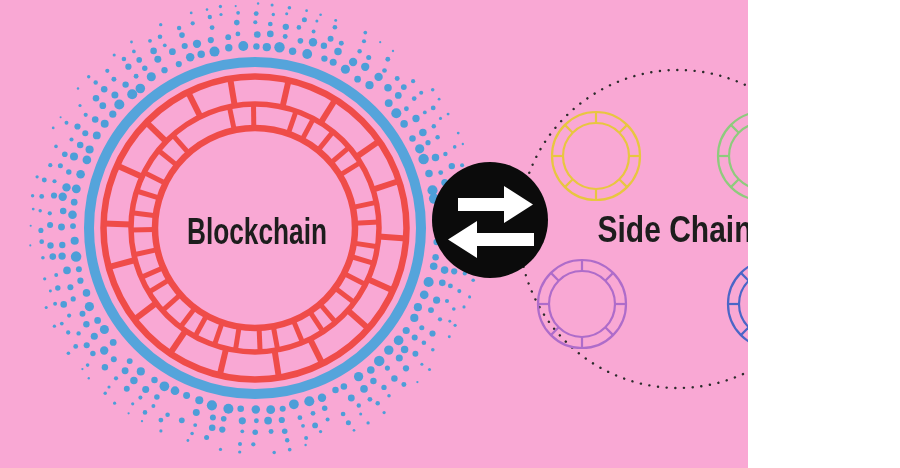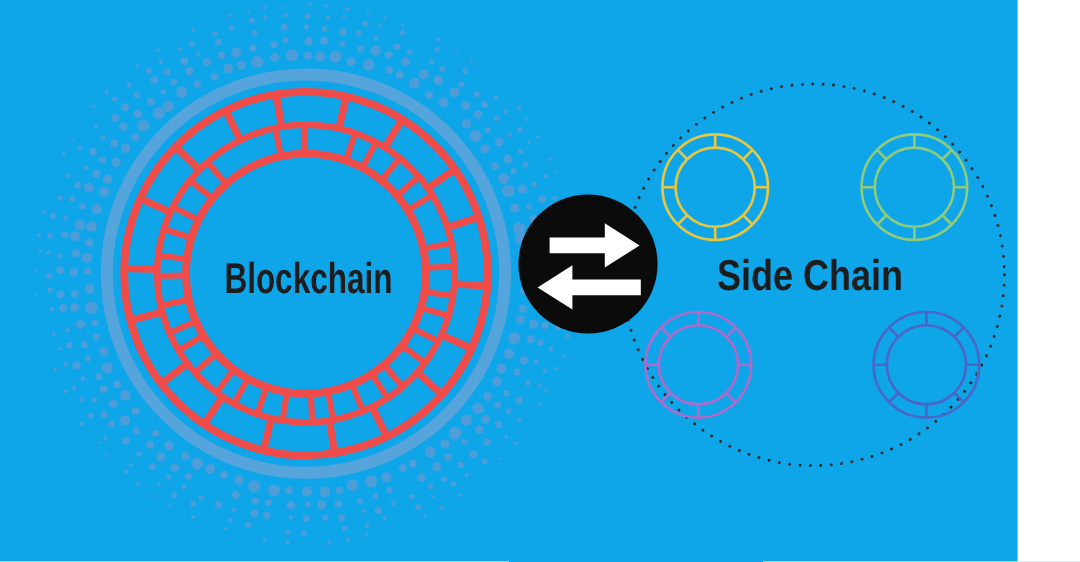--- a/index.html
+++ b/index.html
@@ -1,17 +1,17 @@
 <!DOCTYPE html>
 <html><head>
 <meta charset="utf-8">
 <style>
   html,body{margin:0;padding:0;background:#ffffff;}
   .stage{
-    position:relative;width:848px;height:468px;background:#0ea5e9;overflow:hidden;
+    position:relative;width:748px;height:468px;background:#f9a8d4;overflow:hidden;
     font-family:"Liberation Sans","DejaVu Sans",sans-serif;
   }
   svg{display:block;}
   text.diagram-label{
     font-family:"Liberation Sans","DejaVu Sans",sans-serif;
     font-weight:700;
   }
 </style>
 </head>
 <body>

